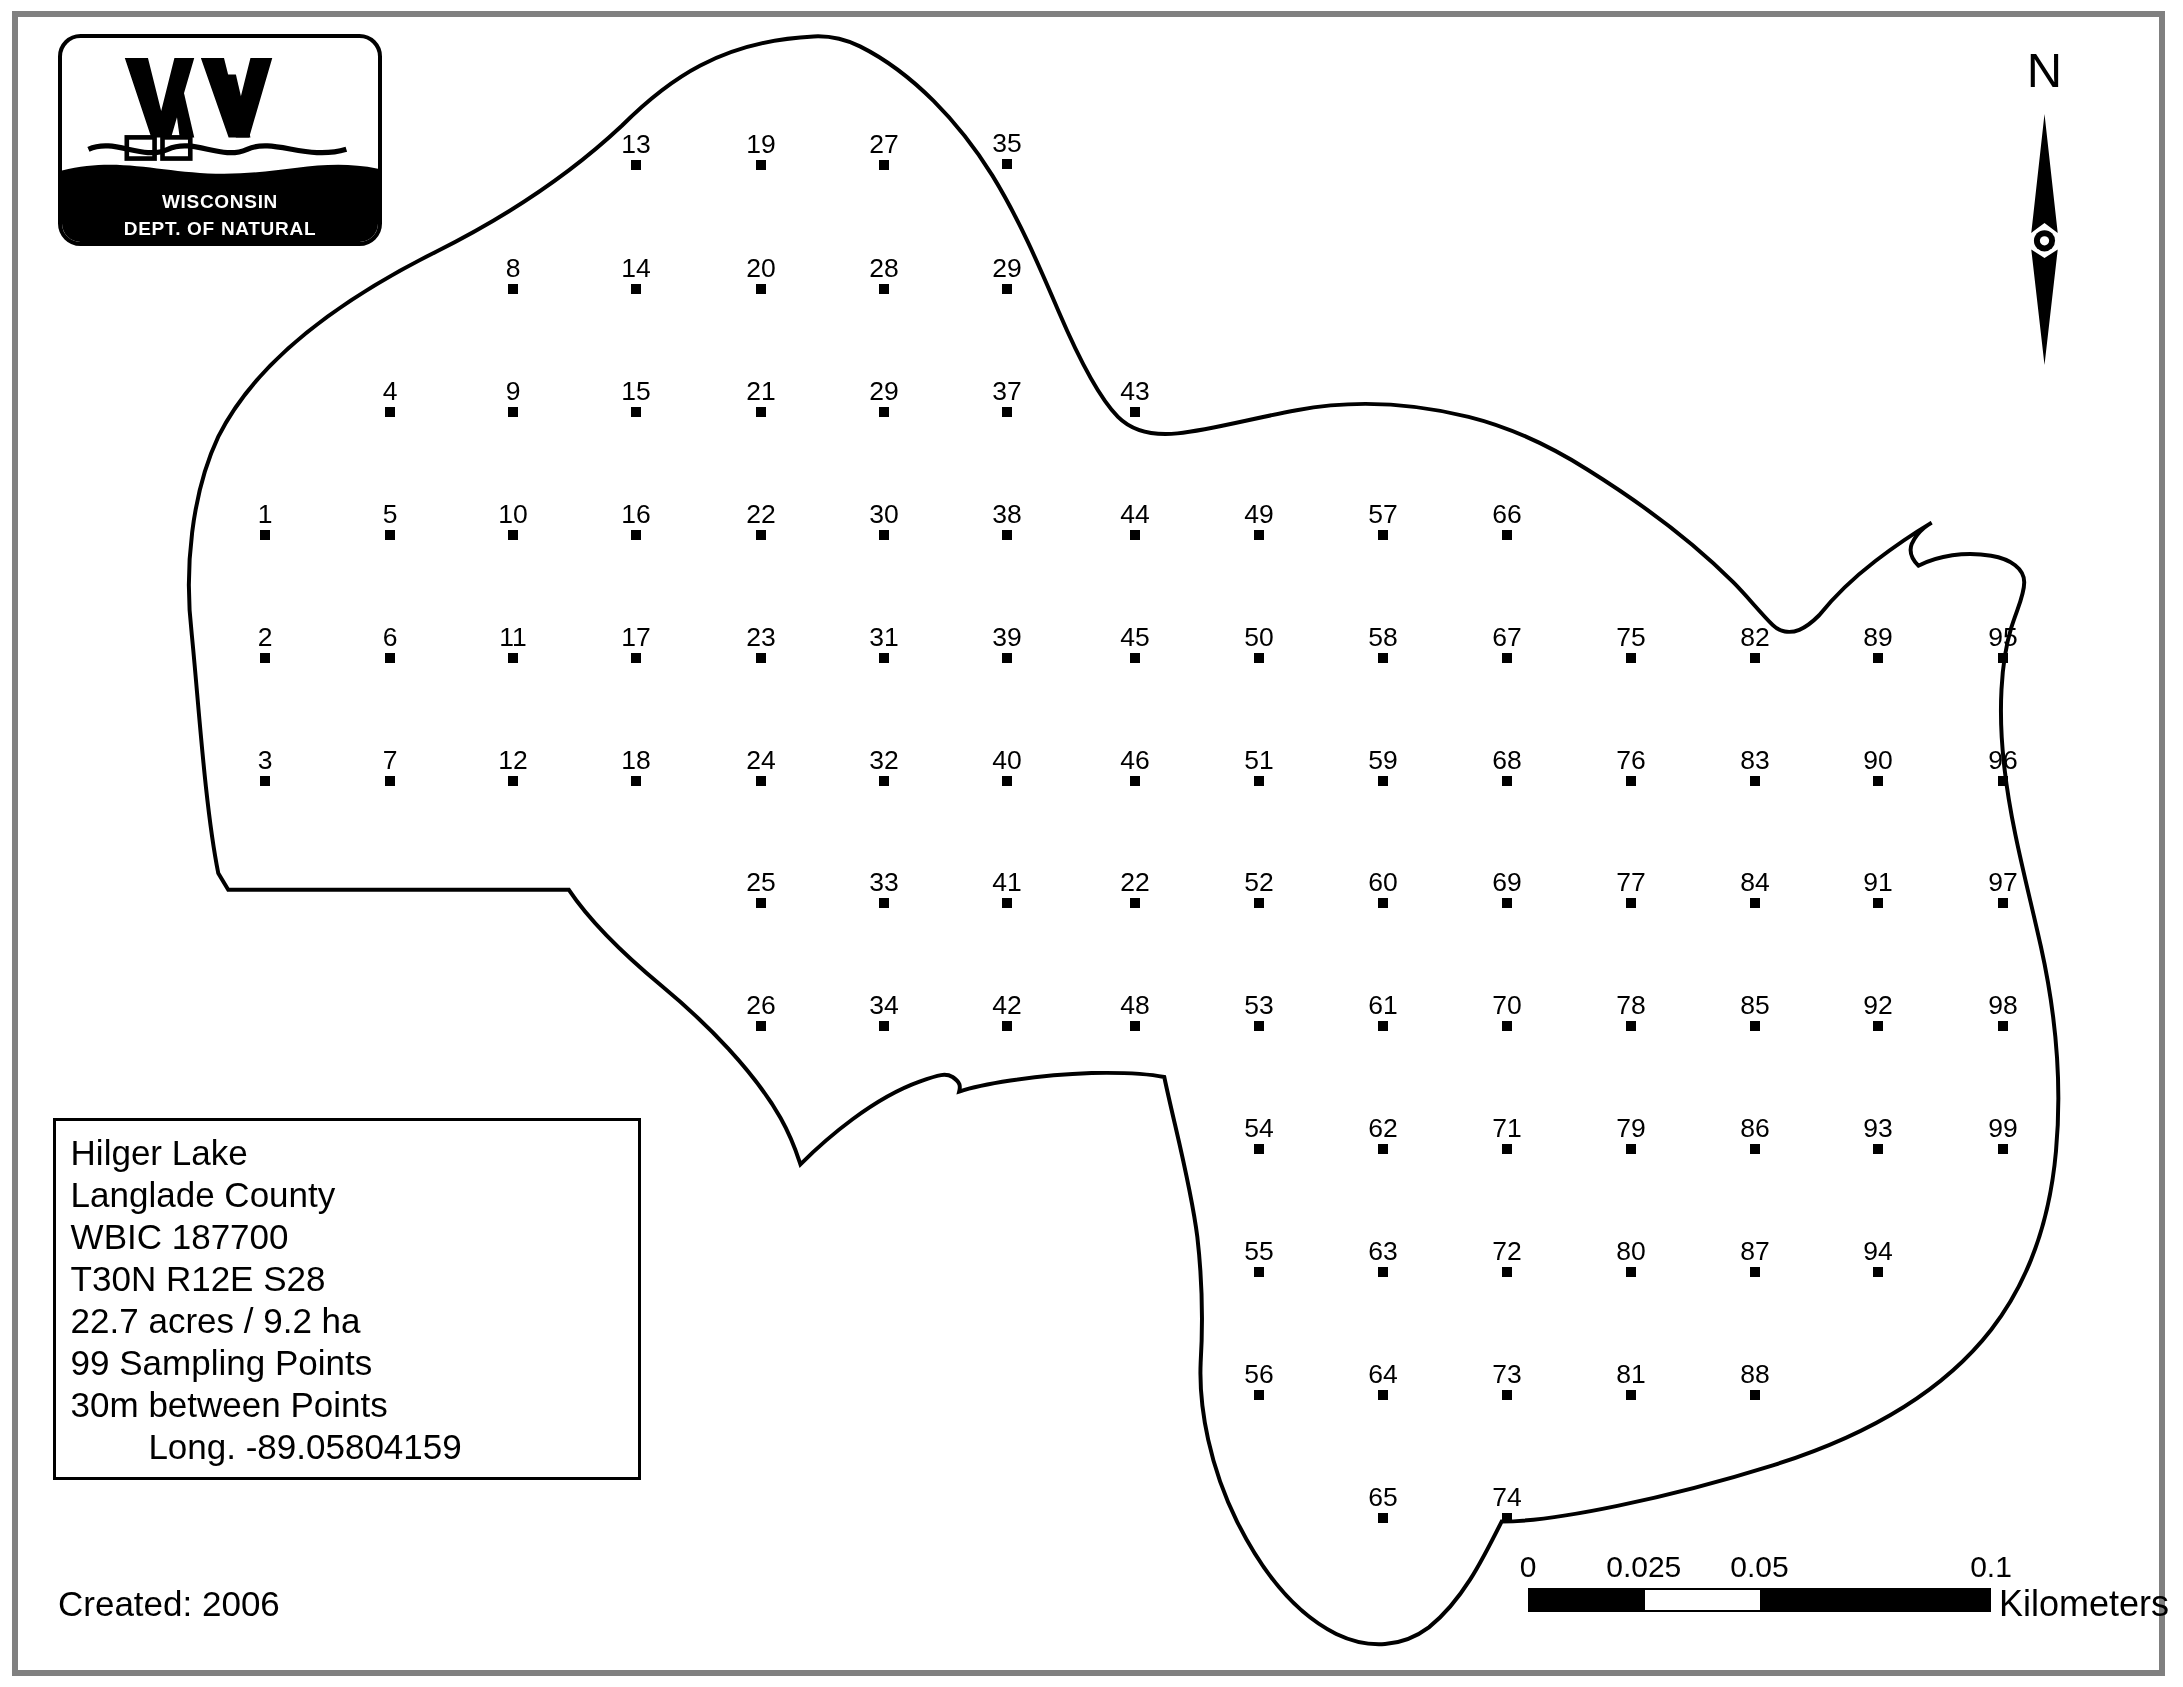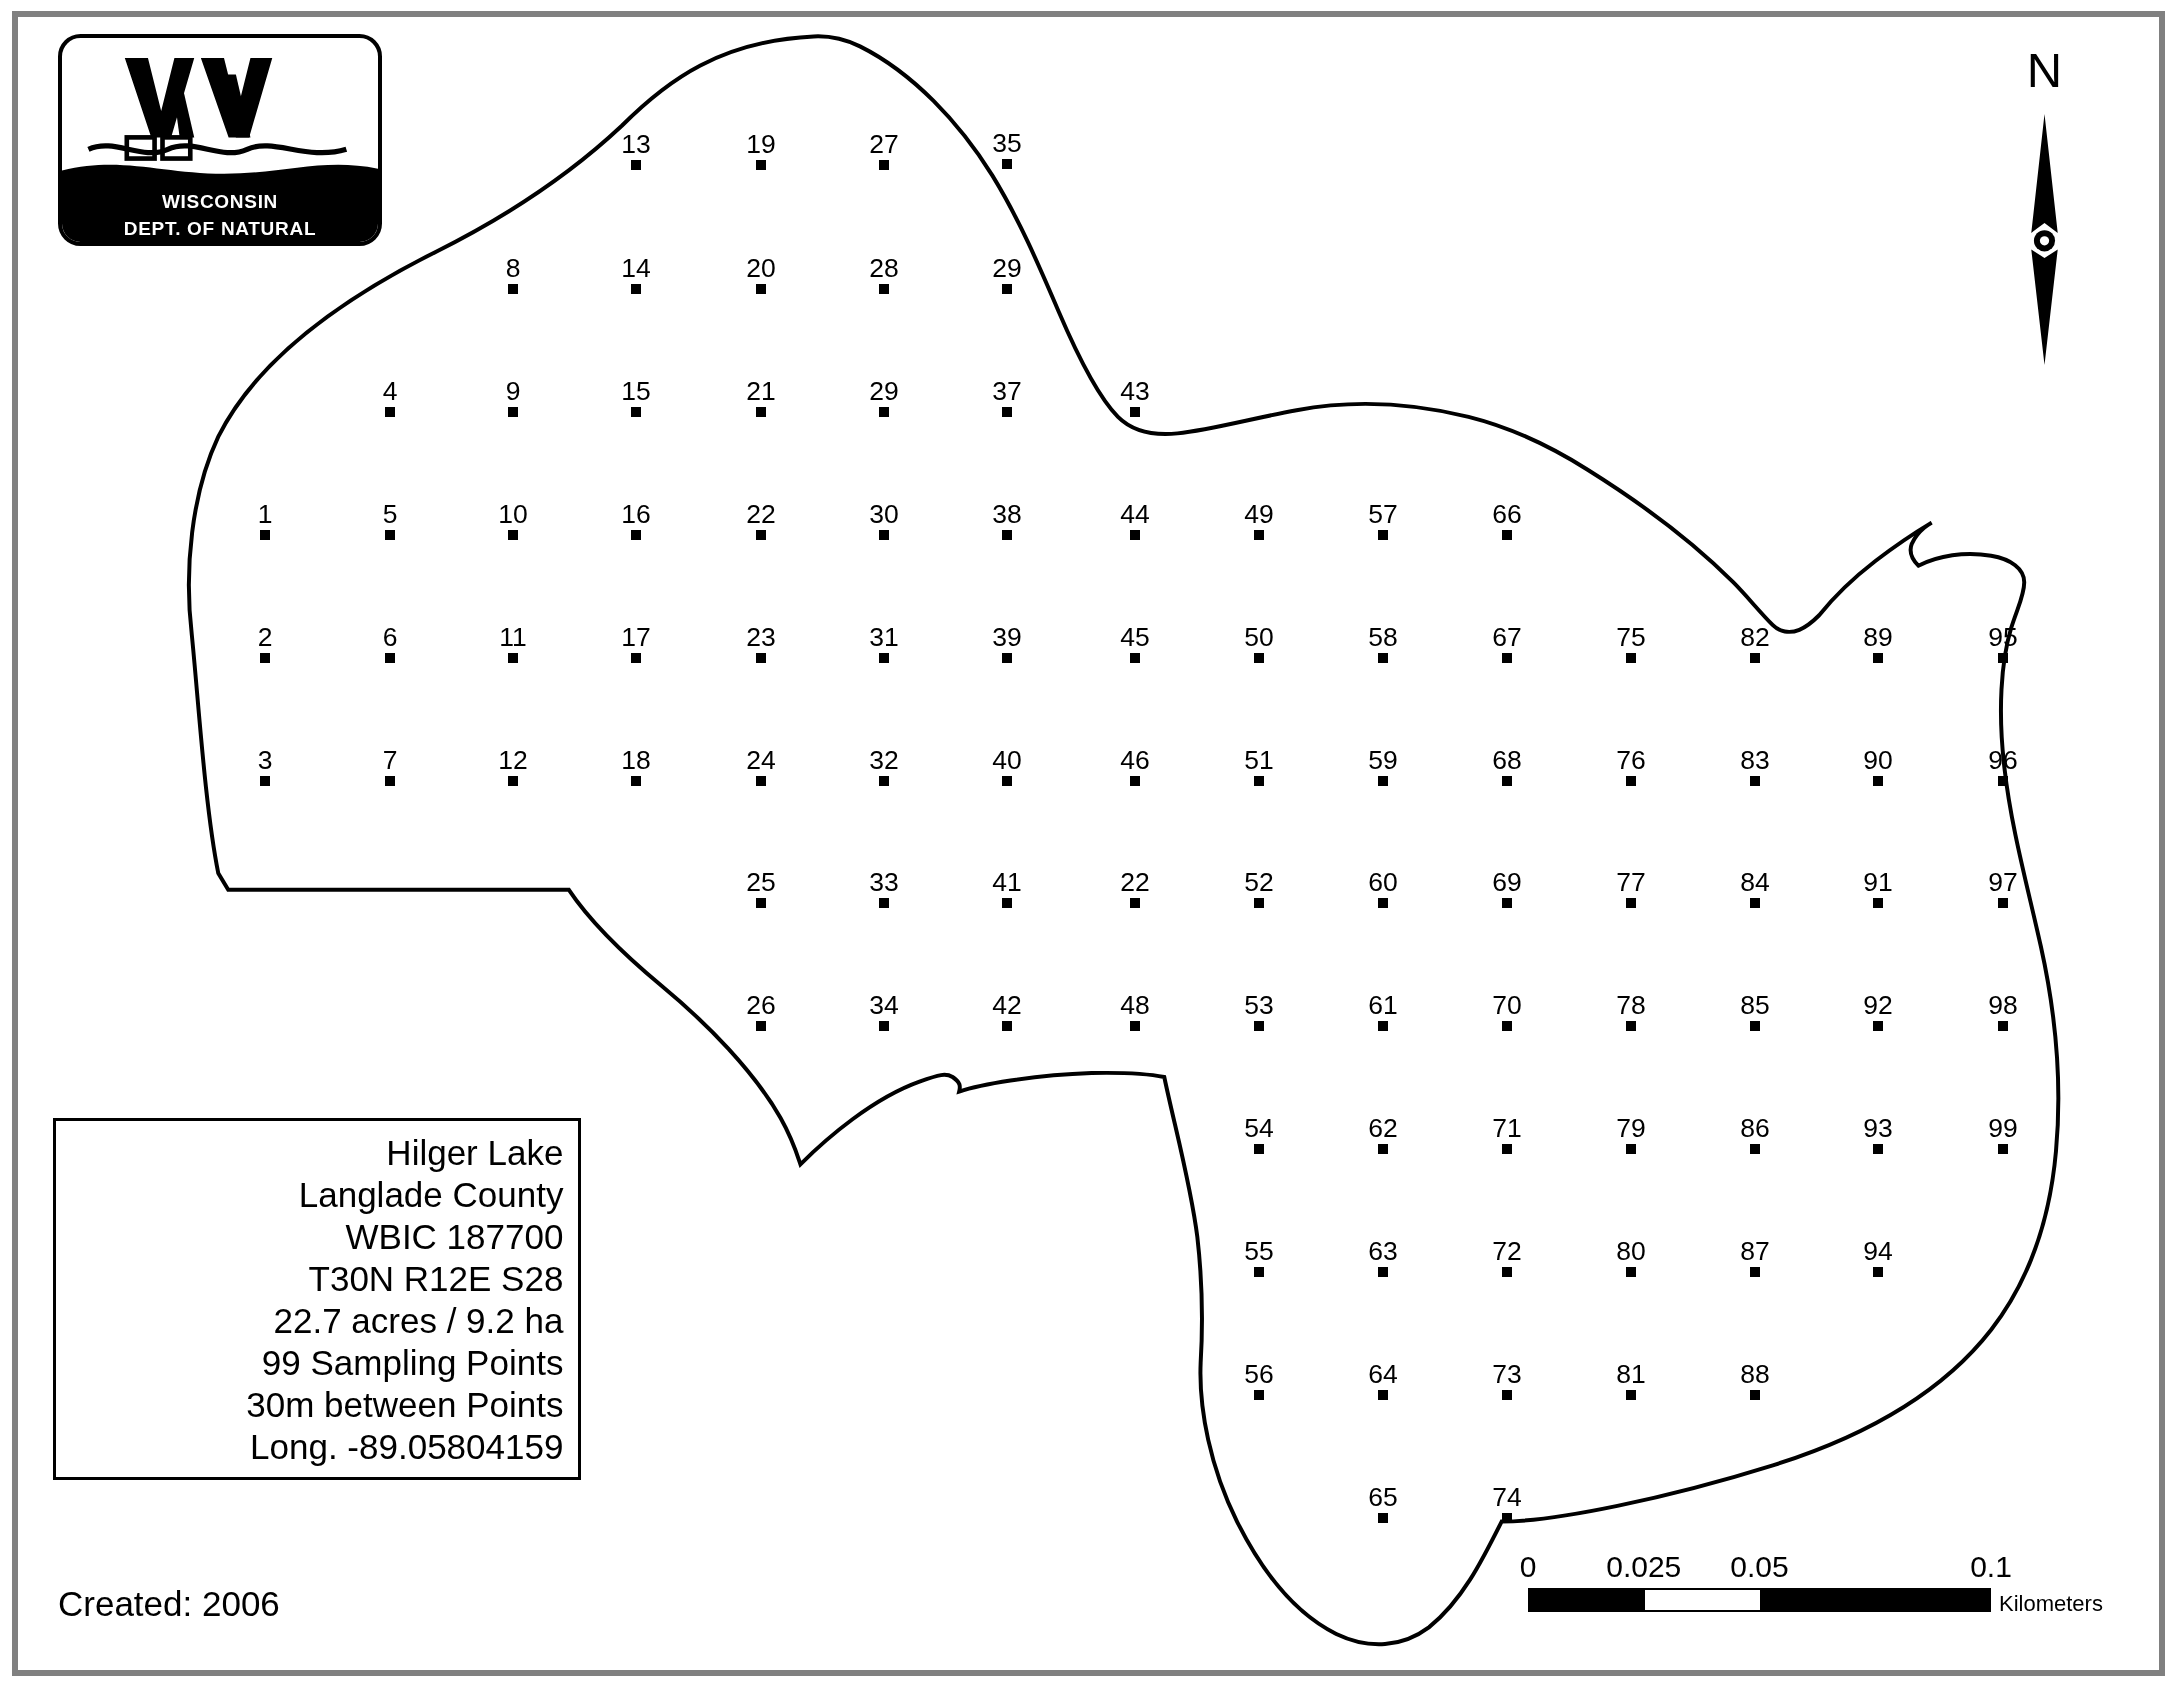--- a/index.html
+++ b/index.html
@@ -106,26 +106,25 @@
     font-size: 49px;
     line-height: 49px;
     color: #000000;
     font-family: "Liberation Sans", sans-serif;
   }
   
   #info-box {
     position: absolute;
     left: 53px;
     top: 1118px;
-    width: 528px;
+    width: 588px;
     border: 3.3px solid #000000;
     box-sizing: border-box;
     background: #ffffff;
     padding: 10.6px 14.6px 9.3px 14.6px;
-    text-align: right;
   }
   #info-box .line {
     font-size: 35px;
     line-height: 42px;
     color: #000000;
     white-space: pre;
     font-family: "Liberation Sans", sans-serif;
   }
   #created-line {
     position: absolute;
@@ -169,21 +168,21 @@
     box-sizing: border-box;
     display: flex;
   }
   #scale-bar .seg { height: 100%; }
   #scale-bar .seg.fill { background: #000000; }
   #scale-bar .seg.empty { background: #ffffff; }
   #scale-bar .km-label {
     position: absolute;
     left: 471px;
     top: 36px;
-    font-size: 22px;
+    font-size: 36px;
     line-height: 34px;
     color: #000000;
     white-space: nowrap;
     font-family: "Liberation Sans", sans-serif;
   }
 </style>
 </head>
 <body>
 
 <div id="page">

